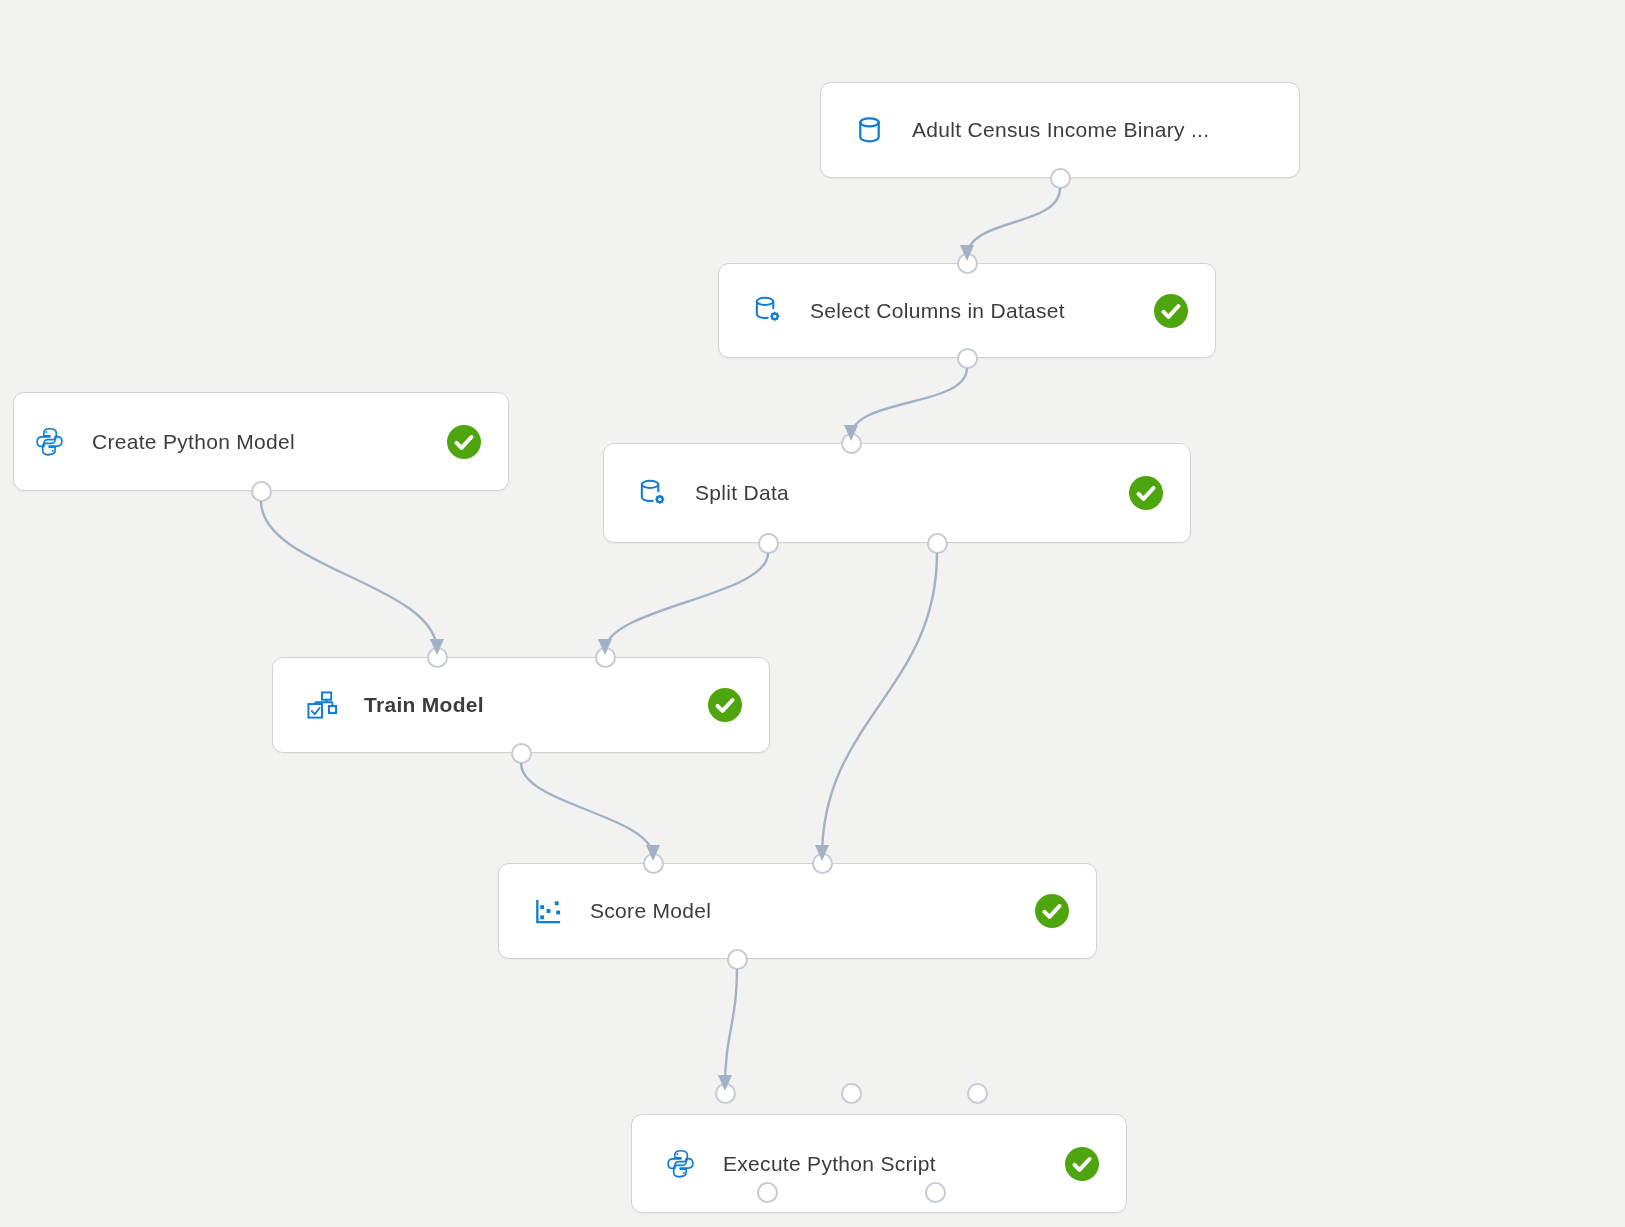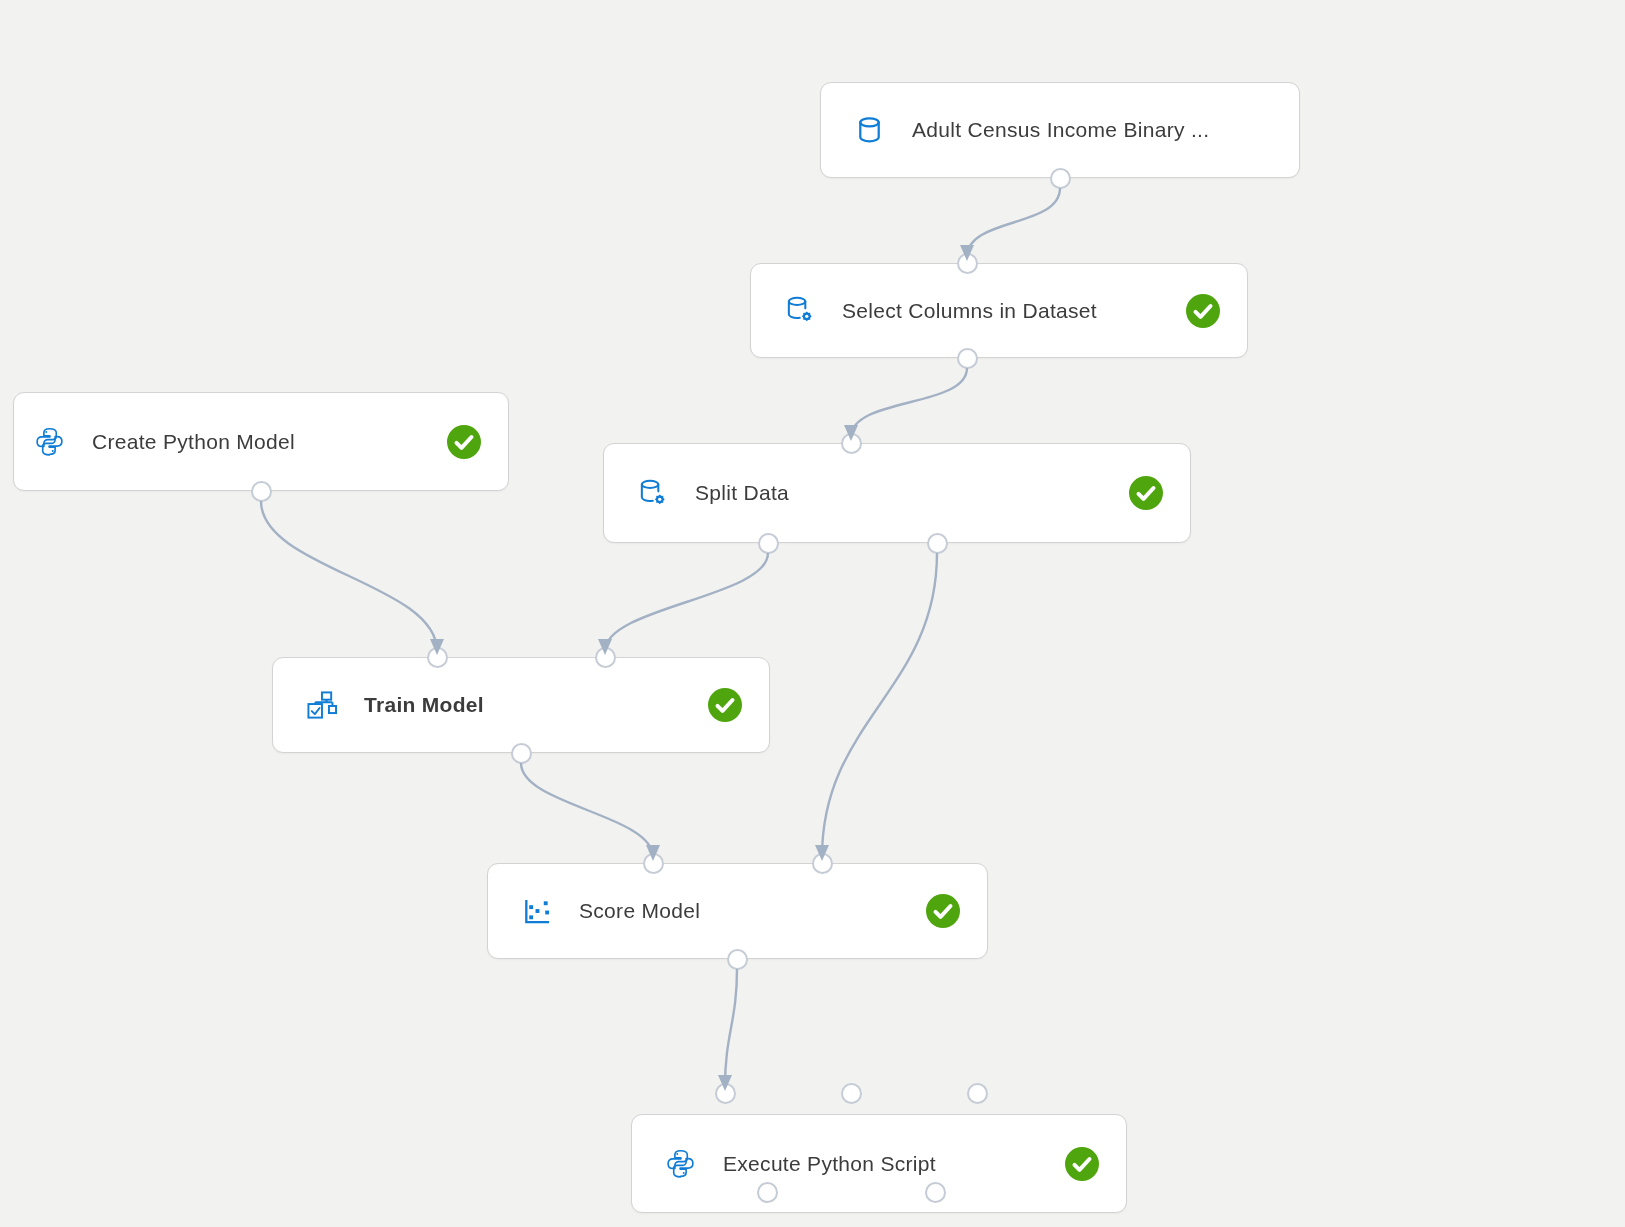--- a/index.html
+++ b/index.html
@@ -123,21 +123,21 @@
   <div class="node" style="left: 820px; top: 82px; width: 480px; height: 96px;">
     <span class="icon">
         <svg>
           <use href="#database-icon"></use>
         </svg>
       </span>
     <span class="label">Adult Census Income Binary ...</span>
 
   </div>
 
-  <div class="node" style="left: 718px; top: 263px; width: 498px; height: 95px; margin-left: 32px;">
+  <div class="node" style="left: 718px; top: 263px; width: 498px; height: 95px;">
     <span class="icon">
         <svg>
           <use href="#database-gear-icon"></use>
         </svg>
       </span>
     <span class="label">Select Columns in Dataset</span>
     <span class="status">
       <svg viewBox="0 0 36 36" width="36" height="36">
           <circle cx="18" cy="18" r="17" fill="var(--green)"></circle>
           <path d="M10.5 18.8 l5 5 L25.5 13" fill="none" stroke="#fff" stroke-width="4" stroke-linecap="round" stroke-linejoin="round"></path>
@@ -183,21 +183,21 @@
       </span>
     <span class="label">Train Model</span>
     <span class="status">
       <svg viewBox="0 0 36 36" width="36" height="36">
           <circle cx="18" cy="18" r="17" fill="var(--green)"></circle>
           <path d="M10.5 18.8 l5 5 L25.5 13" fill="none" stroke="#fff" stroke-width="4" stroke-linecap="round" stroke-linejoin="round"></path>
         </svg>
     </span>
   </div>
 
-  <div class="node" style="left: 487px; top: 863px; width: 501px; height: 96px;">
+  <div class="node" style="left: 498px; top: 863px; width: 599px; height: 96px;">
     <span class="icon">
         <svg>
           <use href="#scatter-plot-icon"></use>
         </svg>
       </span>
     <span class="label">Score Model</span>
     <span class="status">
       <svg viewBox="0 0 36 36" width="36" height="36">
           <circle cx="18" cy="18" r="17" fill="var(--green)"></circle>
           <path d="M10.5 18.8 l5 5 L25.5 13" fill="none" stroke="#fff" stroke-width="4" stroke-linecap="round" stroke-linejoin="round"></path>

